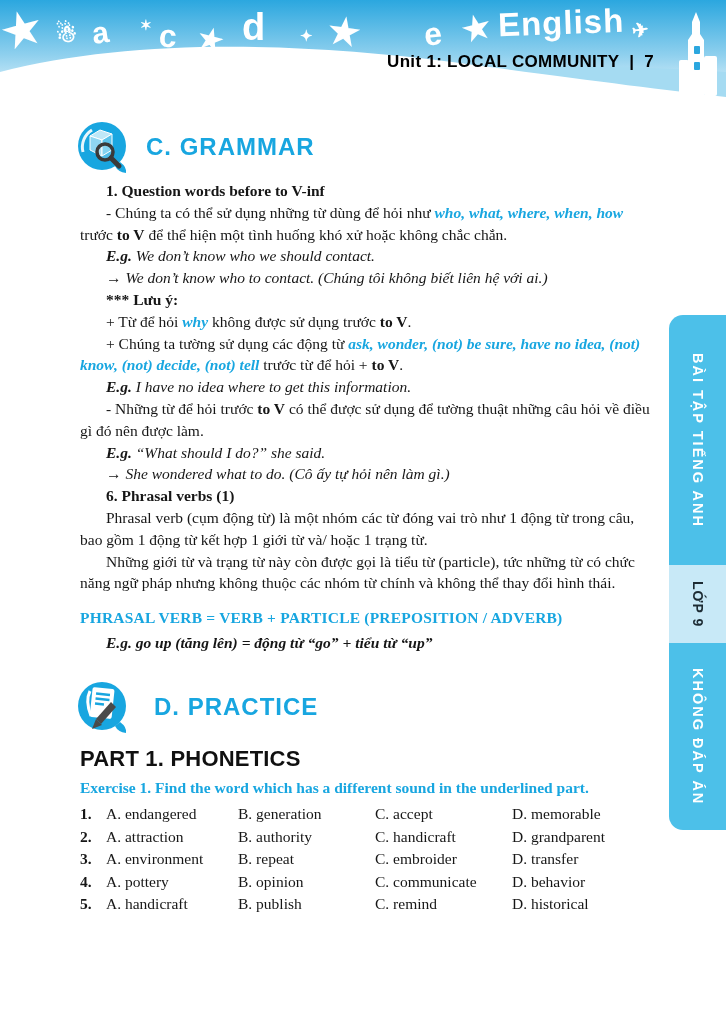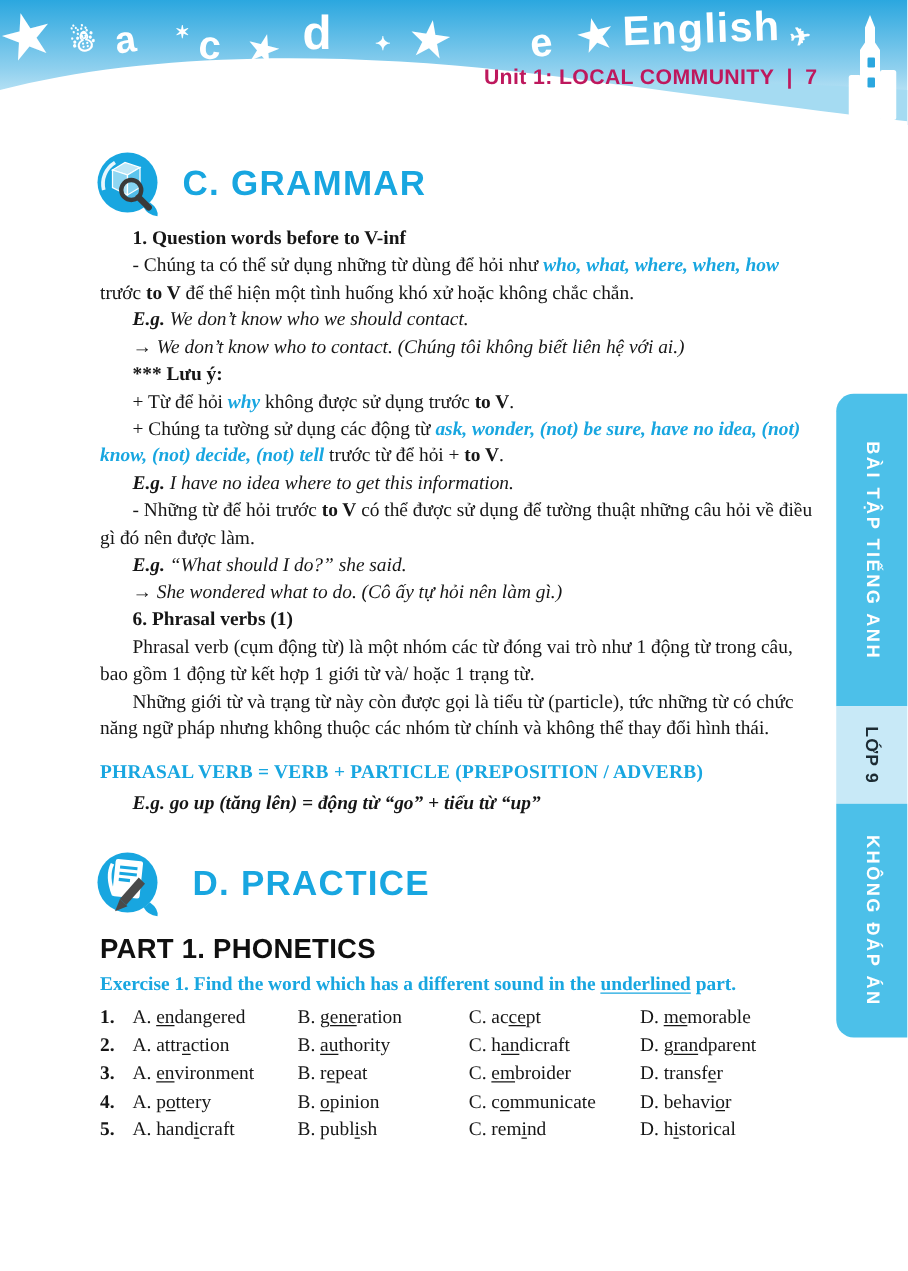--- a/index.html
+++ b/index.html
@@ -19,47 +19,47 @@
   .d5{left:198px;top:26px;font-size:28px;transform:rotate(14deg);}
   .d6{left:242px;top:8px;font-size:38px;}
   .d7{left:300px;top:28px;font-size:15px;}
   .d8{left:328px;top:14px;font-size:36px;transform:rotate(8deg);}
   .d9{left:424px;top:18px;font-size:32px;transform:rotate(-6deg);}
   .d10{left:462px;top:12px;font-size:32px;transform:rotate(-14deg);}
   .d11{left:498px;top:6px;font-size:33px;transform:rotate(-2deg);letter-spacing:1px;}
   .d12{left:632px;top:20px;font-size:20px;transform:rotate(-8deg);}
   .unit-label{position:absolute;top:52px;right:72px;
       font-family:"Liberation Sans",sans-serif;font-weight:bold;font-size:17px;
-      color:#be185d;white-space:pre;letter-spacing:.3px;}
+      color:#000000;white-space:pre;letter-spacing:.3px;}
   .building{position:absolute;top:0;right:0;}
 
   
   .side-tab{position:absolute;top:315px;right:0;width:57px;height:515px;
       font-family:"Liberation Sans",sans-serif;}
   .side-sec{width:57px;display:flex;align-items:center;justify-content:center;
       writing-mode:vertical-rl;text-orientation:mixed;font-weight:bold;}
   .side-top{height:250px;background:#4cc0e9;color:#fff;border-top-left-radius:14px;
       font-size:14.5px;letter-spacing:2px;}
   .side-mid{height:78px;background:#c8e9f7;color:#1c2b33;font-size:14px;letter-spacing:1px;}
   .side-bottom{height:187px;background:#4cc0e9;color:#fff;border-bottom-left-radius:14px;
       font-size:14.5px;letter-spacing:2px;}
 
   
   .content{position:absolute;top:100px;left:0;width:726px;padding:0 72px 0 80px;
       box-sizing:border-box;font-size:15.5px;line-height:21.8px;}
   .section-head{display:flex;align-items:center;gap:16px;margin-top:20px;margin-left:-4px;}
   .section-head .title{font-family:"Liberation Sans",sans-serif;font-weight:bold;
-      font-size:28px;color:#18a6e0;letter-spacing:1px;}
+      font-size:24px;color:#18a6e0;letter-spacing:1px;}
   .gap6{height:6px;}
   p.ln{margin:0;text-indent:26px;}
   .b{font-weight:bold;}
   .i{font-style:italic;}
   .bi{font-weight:bold;font-style:italic;}
   .hl{color:#18a6e0;font-style:italic;font-weight:bold;}
-  .u{text-decoration:underline;text-underline-offset:2px;}
+  .u{text-underline-offset:2px;}
   .formula{margin:13px 0 3px;color:#18a6e0;font-weight:bold;
       font-size:15.5px;letter-spacing:.2px;}
   .practice-head{margin-top:26px;gap:24px;}
   .part-title{margin:14px 0 0;font-family:"Liberation Sans",sans-serif;
       font-weight:bold;font-size:22px;color:#101010;letter-spacing:.2px;}
   .exercise-title{margin:7px 0 0;color:#18a6e0;font-weight:bold;}
   .rows{margin-top:5px;}
   .row{display:grid;grid-template-columns:26px 132px 137px 137px 1fr;line-height:22.5px;}
   .row .num{font-weight:bold;}
 </style>

